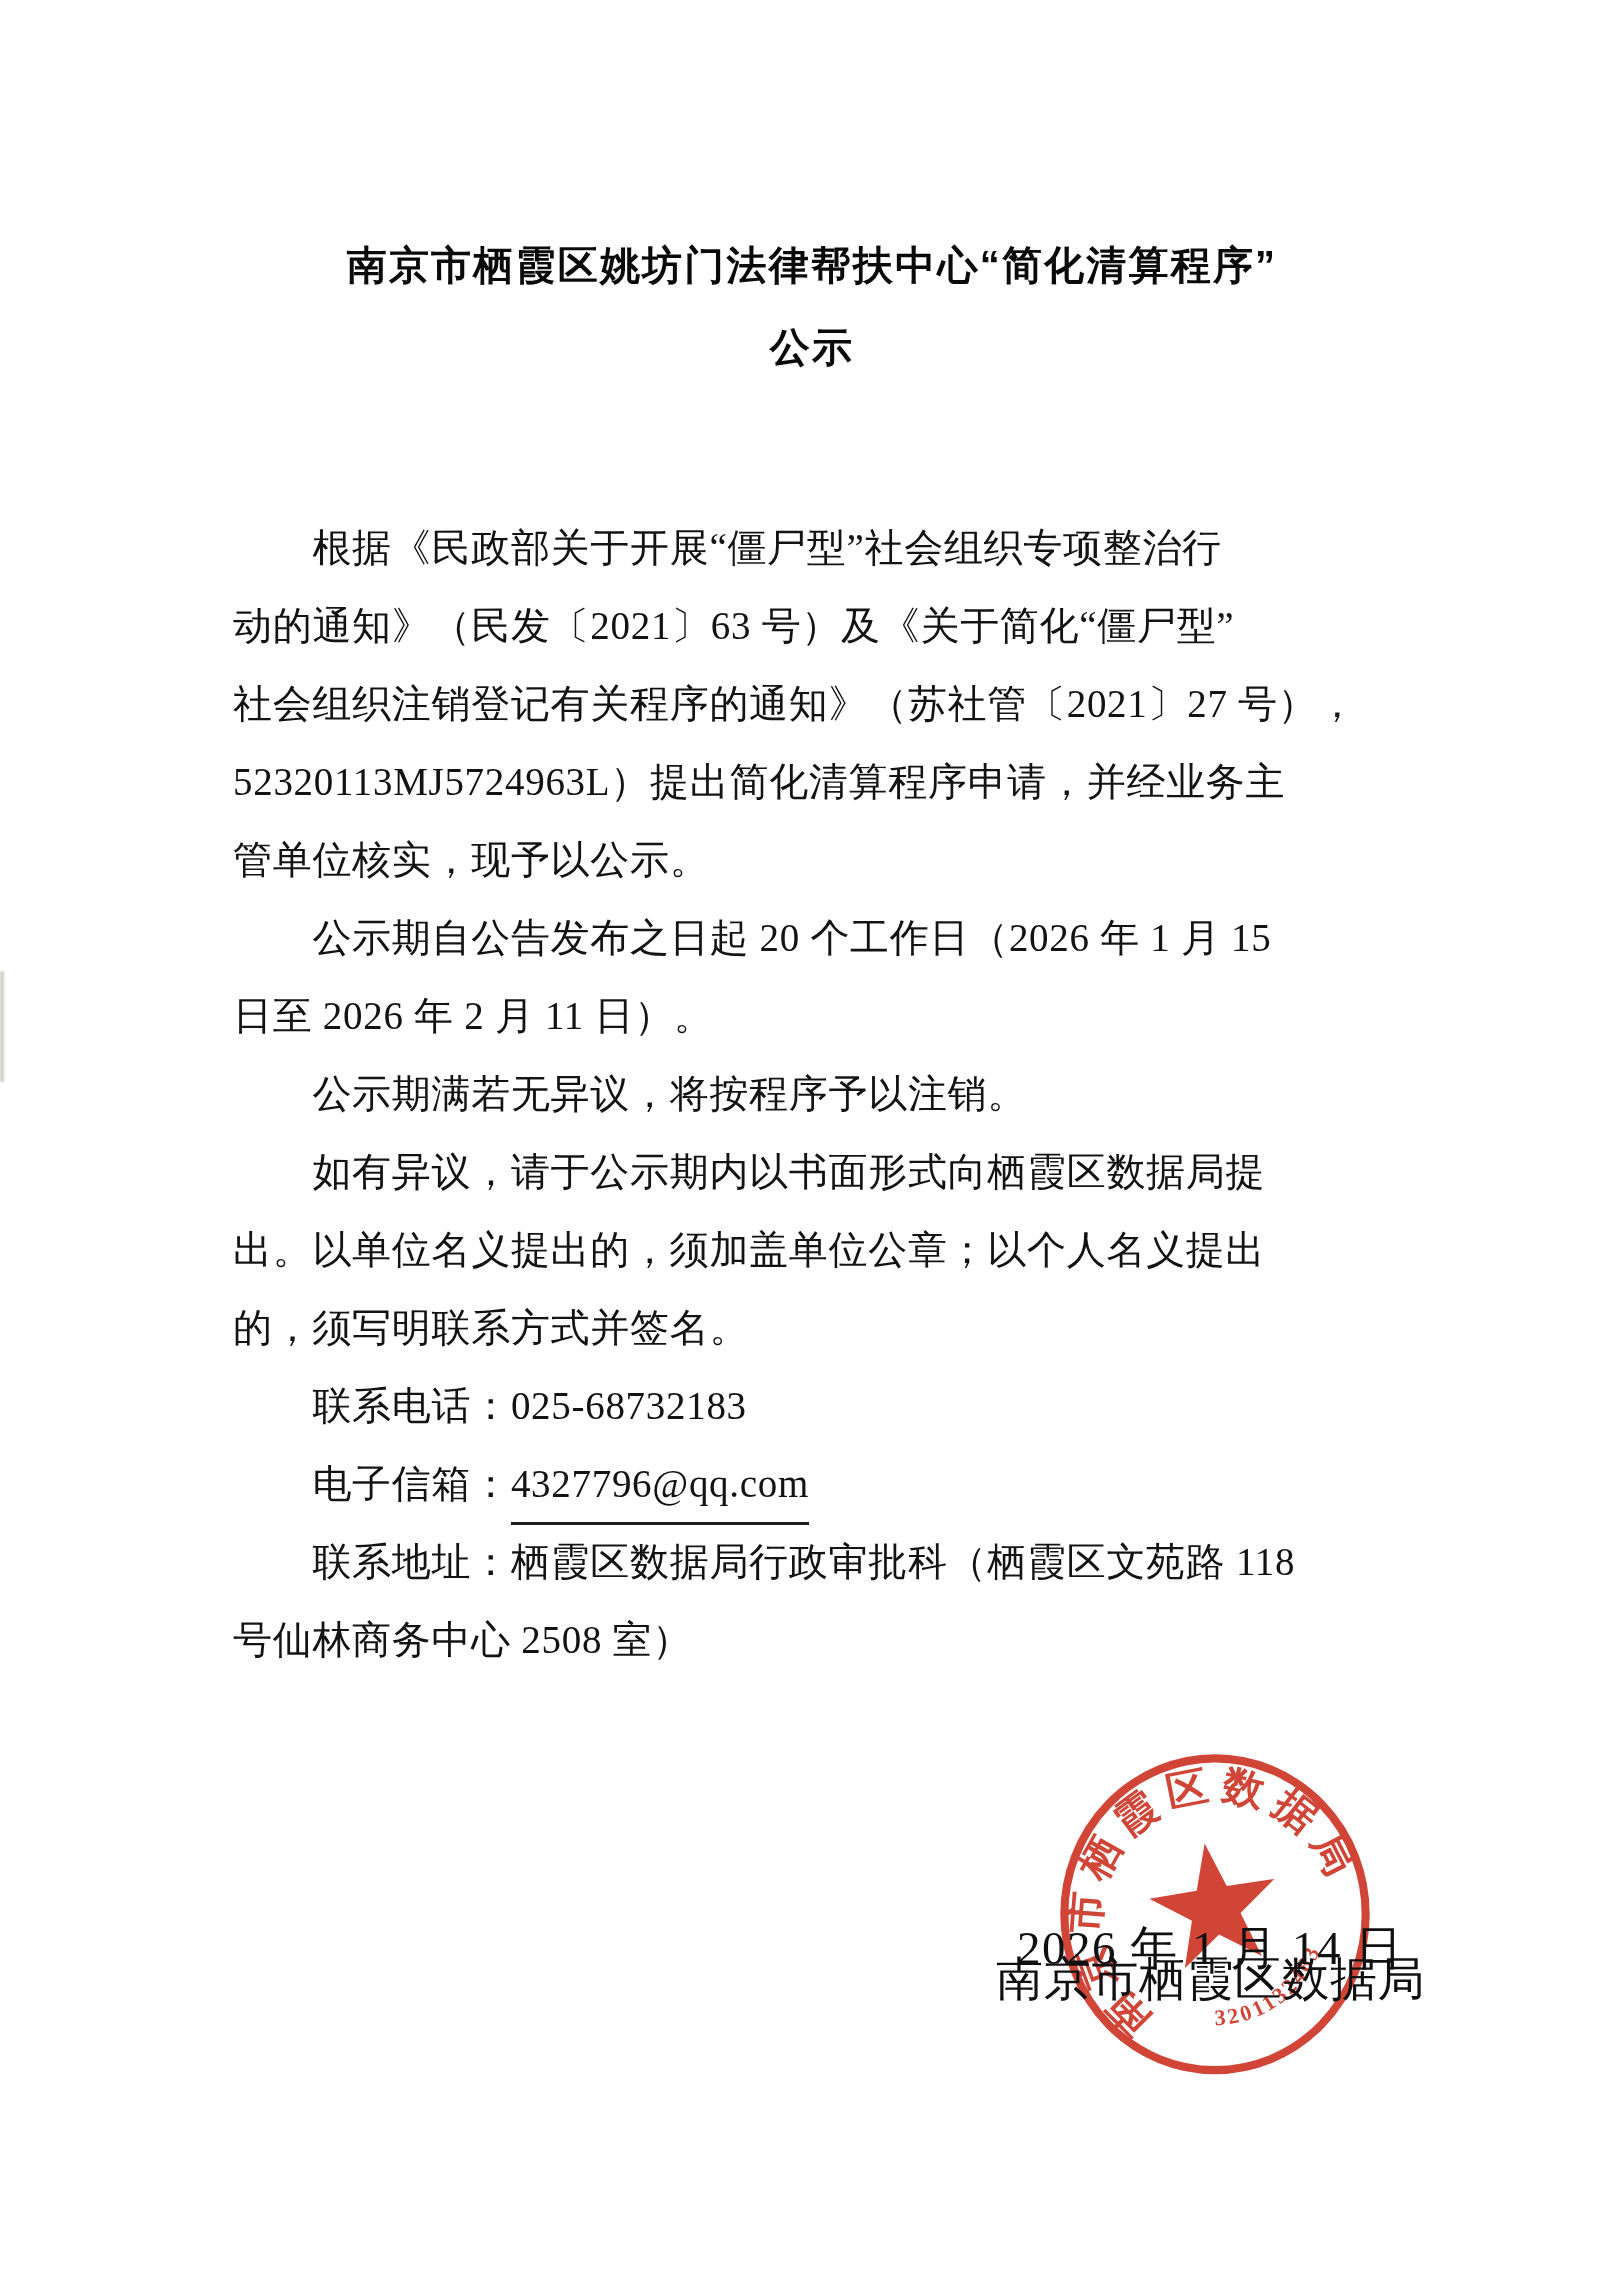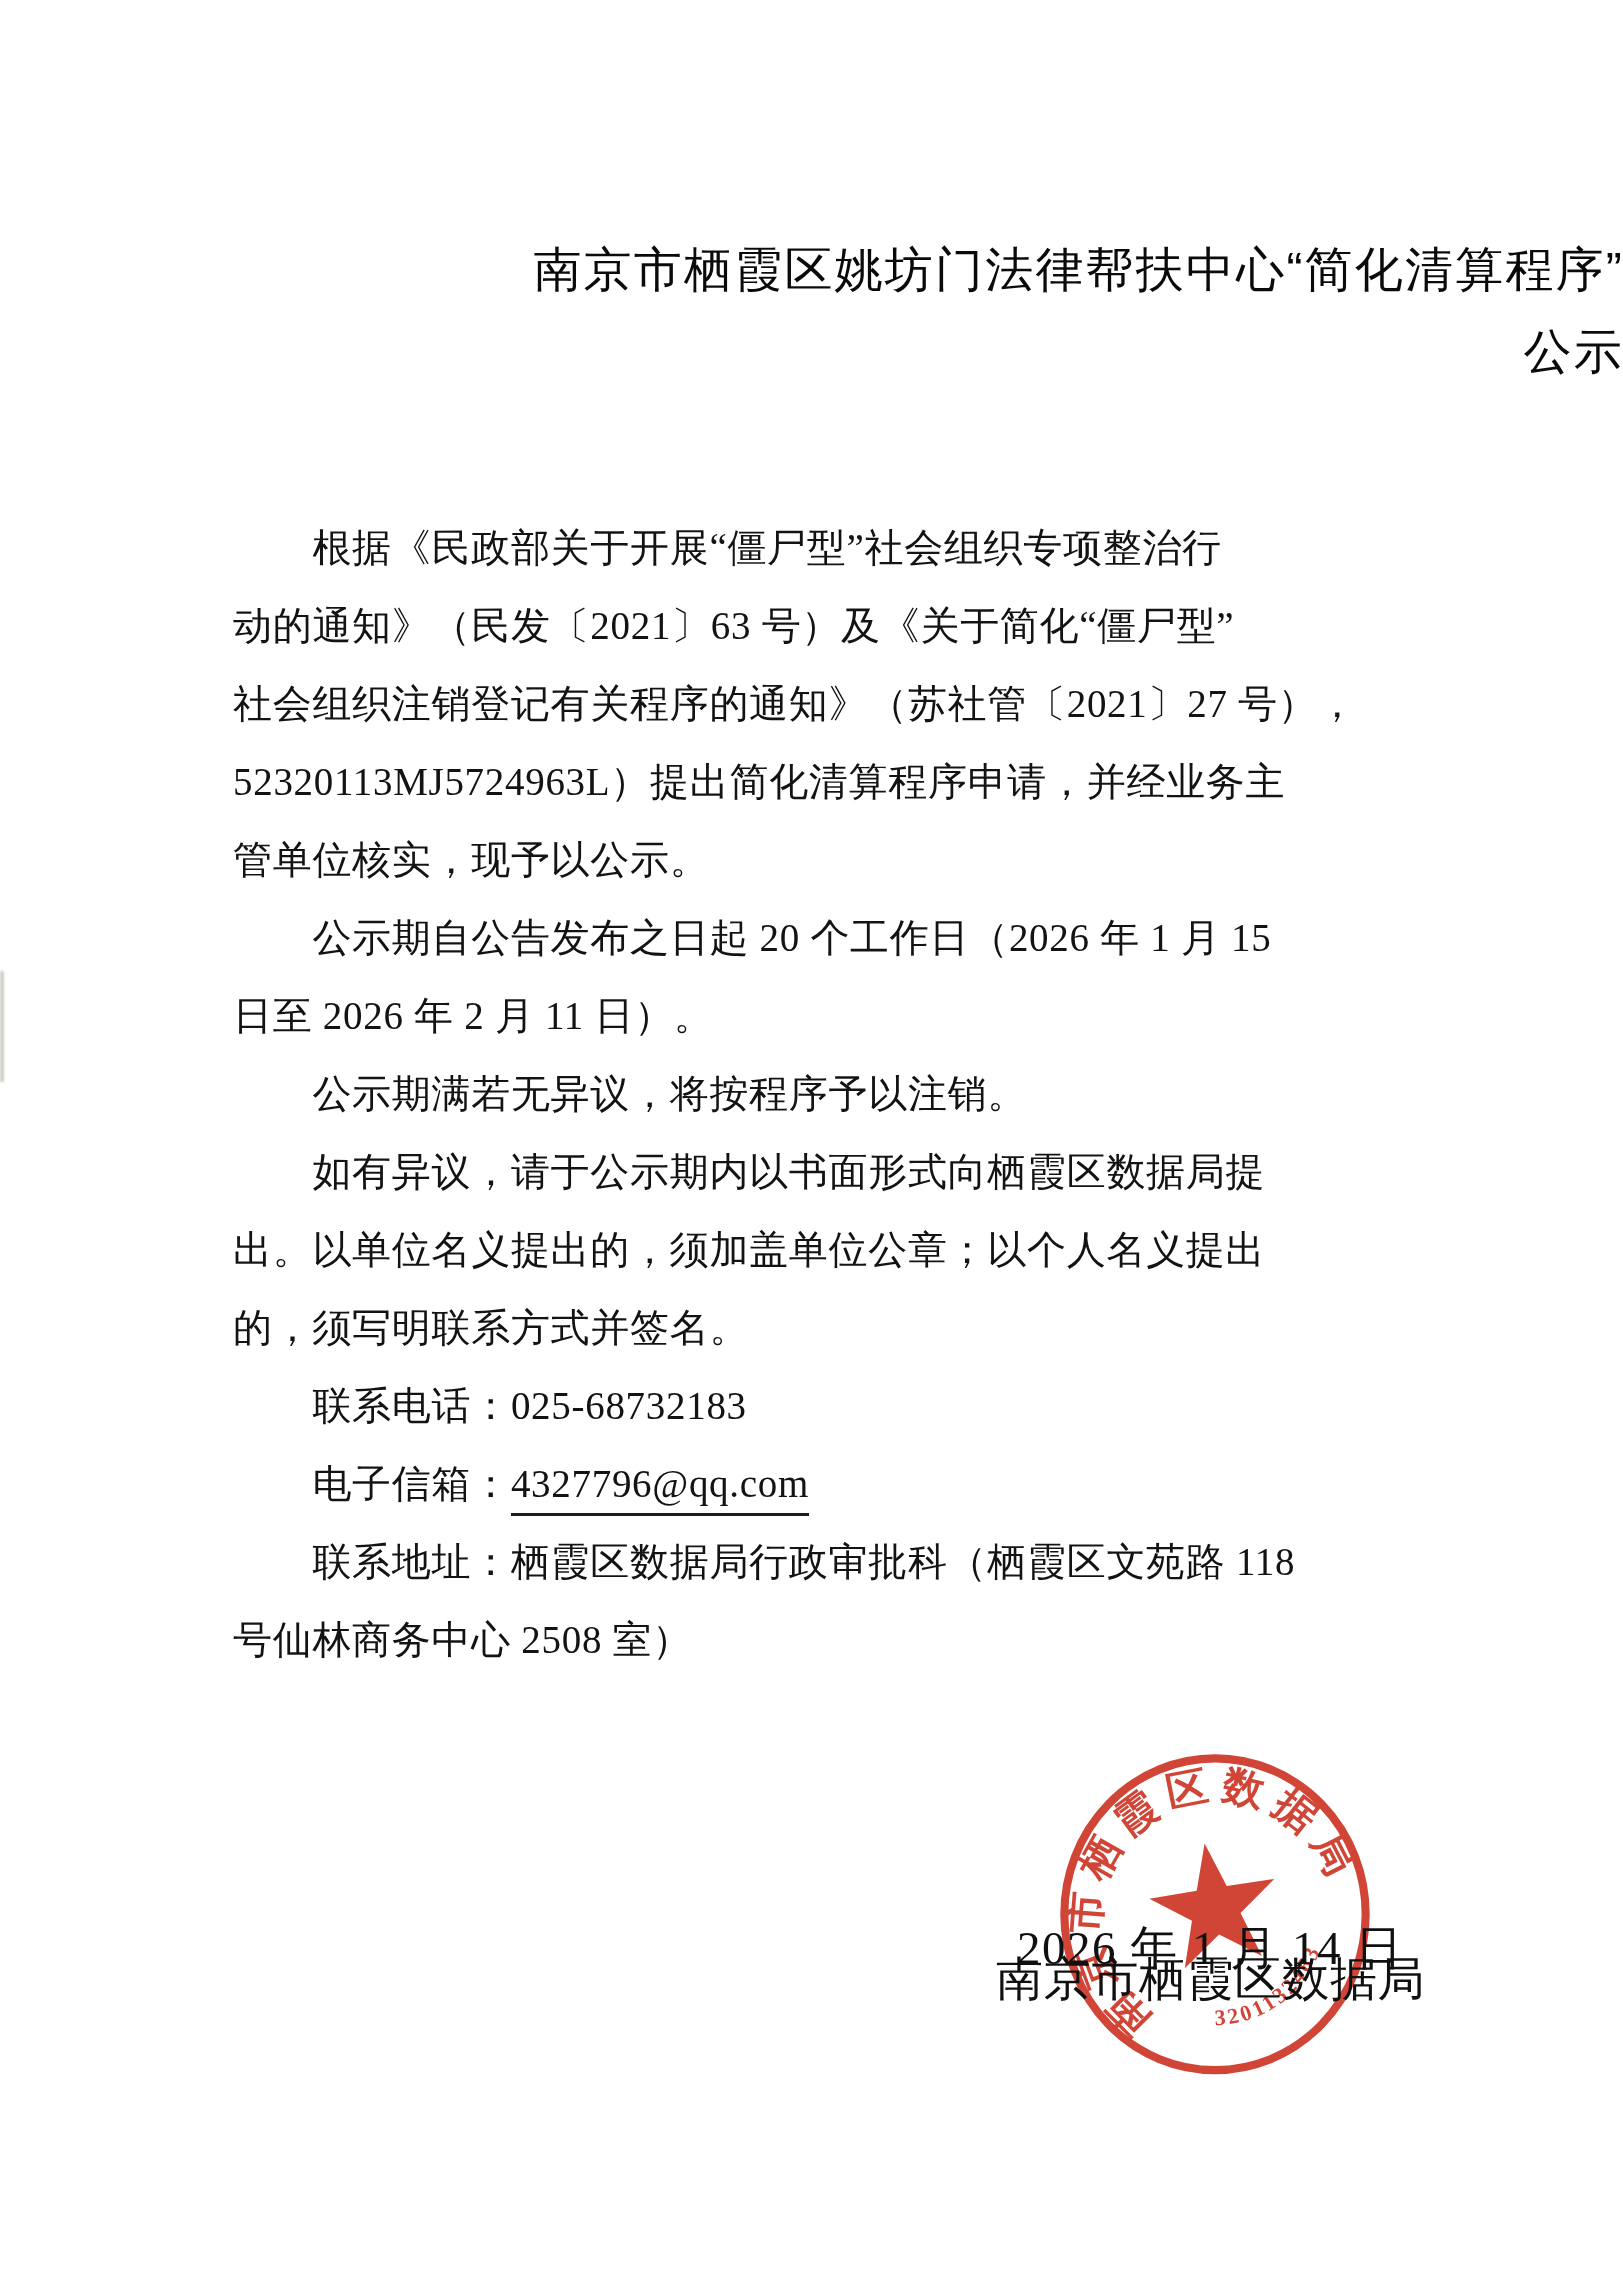--- a/index.html
+++ b/index.html
@@ -7,45 +7,45 @@
     position:relative;
     width:1624px;height:2295px;
     background:#ffffff;
     overflow:hidden;
     font-family:"Liberation Serif","DejaVu Serif",serif;
     color:#141414;
   }
   
   .title-line{
     position:absolute;left:0;width:100%;
-    text-align:right;
+    text-align:center;
     font-family:"Liberation Sans","DejaVu Sans",sans-serif;
-    font-weight:normal;
-    font-size:48px;
+    font-weight:bold;
+    font-size:40px;
     letter-spacing:2.2px;
     color:#0a0a0a;
     white-space:nowrap;
   }
   .title-1{top:238px;}
   .title-2{top:320px;}
   
   .body-block{
     position:absolute;
     left:233px;top:509px;width:1175px;
   }
   .tline{
     height:78px;line-height:78px;
     font-size:39px;
     letter-spacing:0.7px;
     white-space:nowrap;
     color:#131313;
   }
   .email-link{
     border-bottom:3px solid #1c1c1c;
-    padding-bottom:8px;
+    padding-bottom:17px;
   }
   
   .sig-org{
     position:absolute;left:996px;top:1948px;
     font-size:47px;letter-spacing:0.7px;white-space:nowrap;
     color:#101010;z-index:3;
   }
   .sig-date{
     position:absolute;left:1017px;top:1917px;
     font-size:47px;letter-spacing:1.5px;white-space:nowrap;

